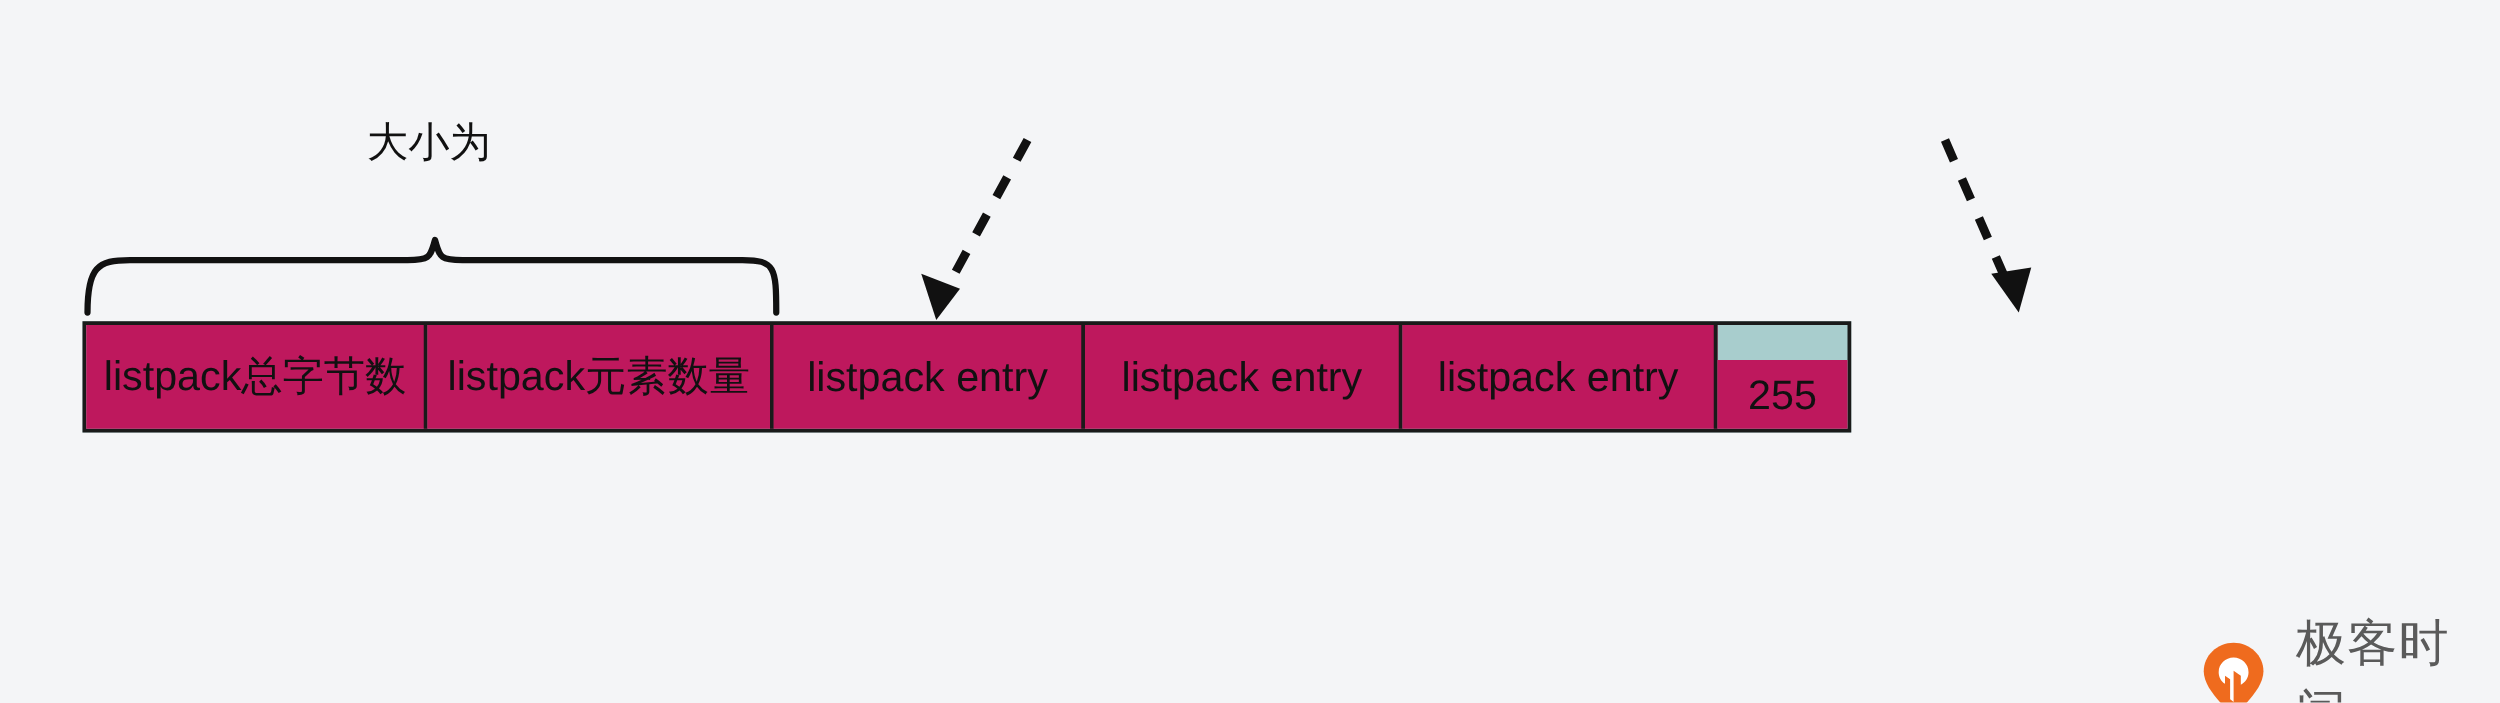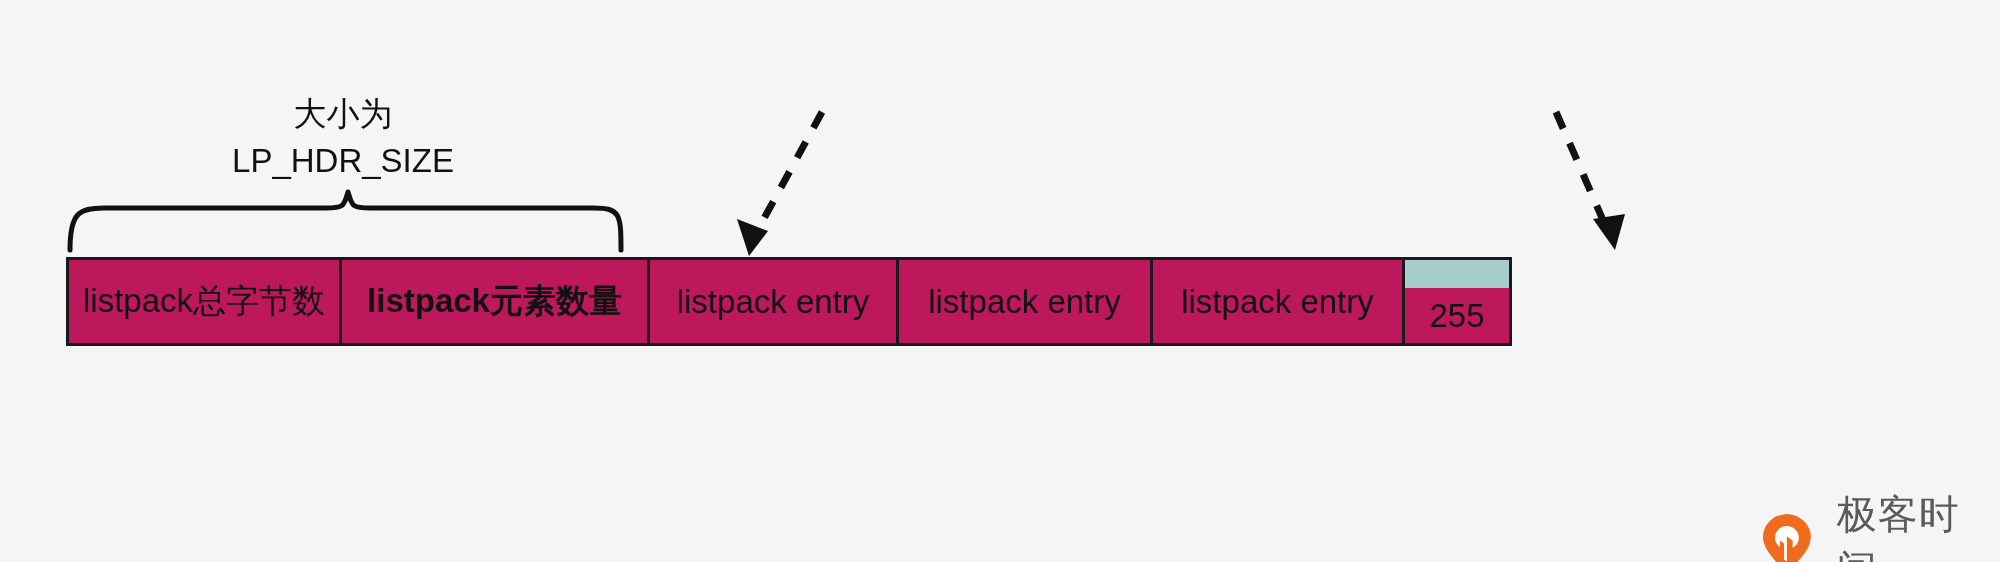--- a/index.html
+++ b/index.html
@@ -75,21 +75,21 @@
     box-sizing: border-box;
     font-size: 33px;
     color: #111111;
     white-space: nowrap;
     background: #be185d;
   }
   .cell:last-child {
     border-right: none;
   }
   .cell-0 { width: 273px; }
-  .cell-1 { width: 308px; font-weight: bold; }
+  .cell-1 { width: 277px; }
   .cell-2 { width: 249px; }
   .cell-3 { width: 254px; }
   .cell-4 { width: 252px; }
   .cell-5 { width: 104px; margin-top: 28px; }
 
   
   #watermark {
     position: absolute;
     left: 1761px;
     top: 487px;
@@ -125,21 +125,21 @@
       <line x1="822" y1="112" x2="755" y2="235" stroke="#111111" stroke-width="7" stroke-dasharray="18 16" stroke-linecap="butt"></line>
       <polygon points="749,256 737,219 768,231" fill="#111111"></polygon>
     </g>
 
     <g>
       <line x1="1556" y1="112" x2="1606" y2="227" stroke="#111111" stroke-width="7" stroke-dasharray="18 16" stroke-linecap="butt"></line>
       <polygon points="1615,250 1593,219 1625,214" fill="#111111"></polygon>
     </g>
   </svg>
 
-  <div class="annot" id="brace-label"><span>大小为</span><br><span>LP_HDR_SIZE</span></div>
+  <div class="annot" id="brace-label"><span>大小为</span><br></div>
 
 
 
   <div id="listpack-table">
     <div class="cell cell-0">listpack总字节数</div>
     <div class="cell cell-1">listpack元素数量</div>
     <div class="cell cell-2">listpack entry</div>
     <div class="cell cell-3">listpack entry</div>
     <div class="cell cell-4">listpack entry</div>
     <div class="cell cell-5">255</div>

